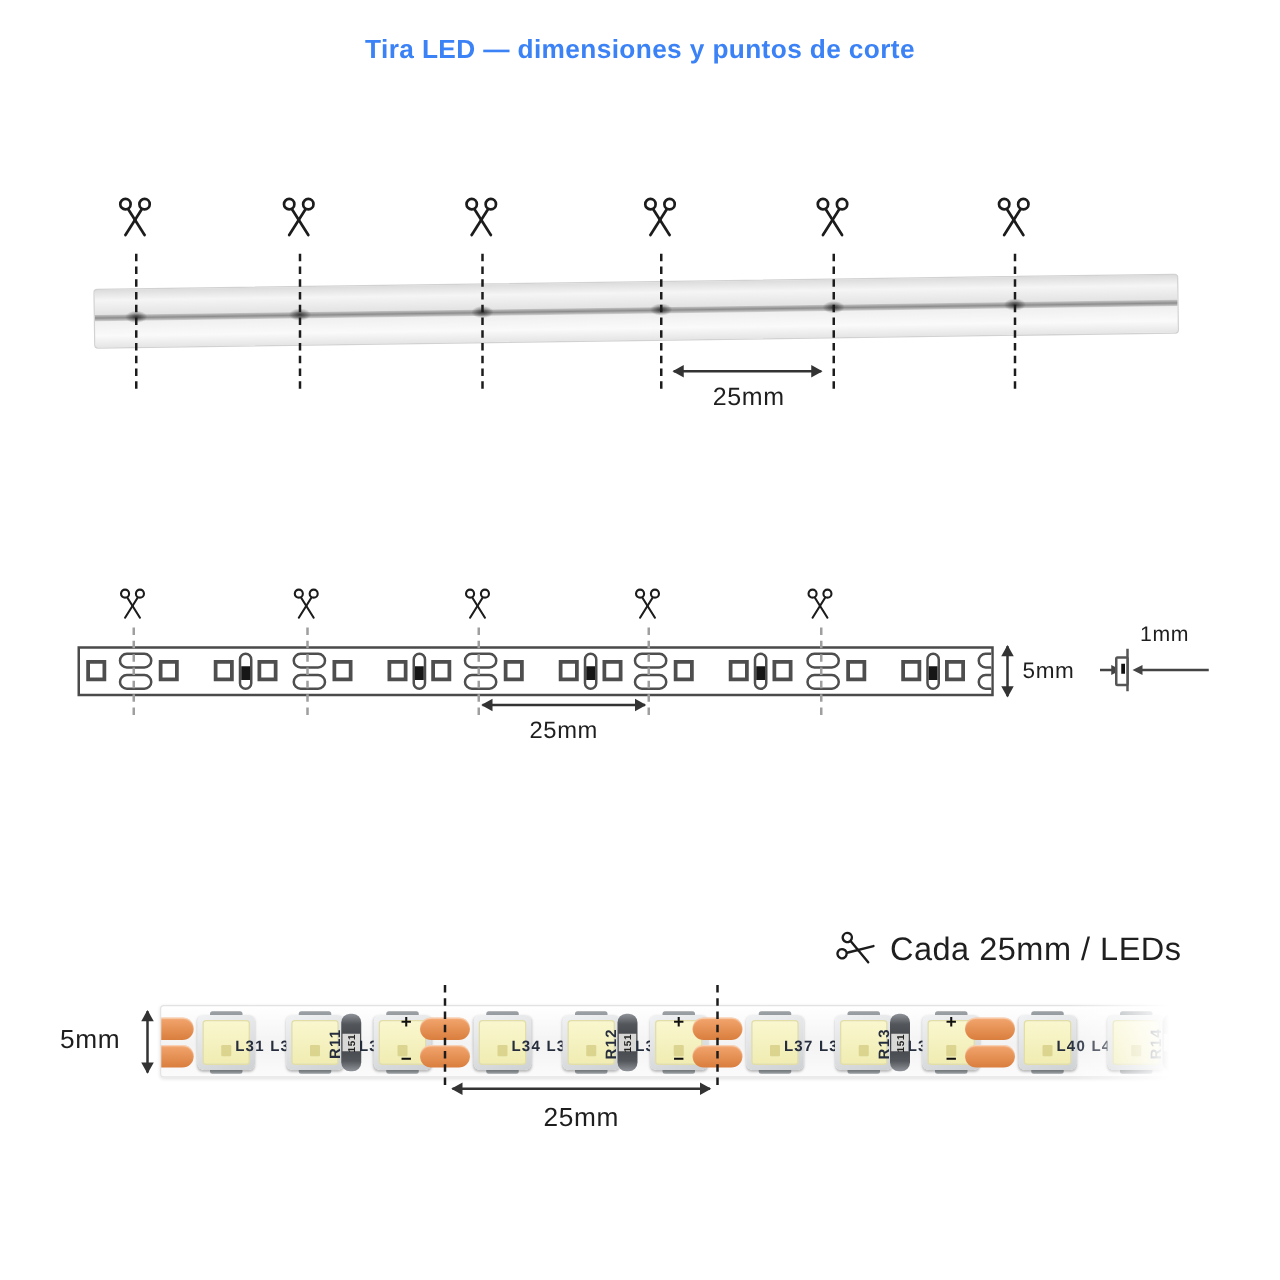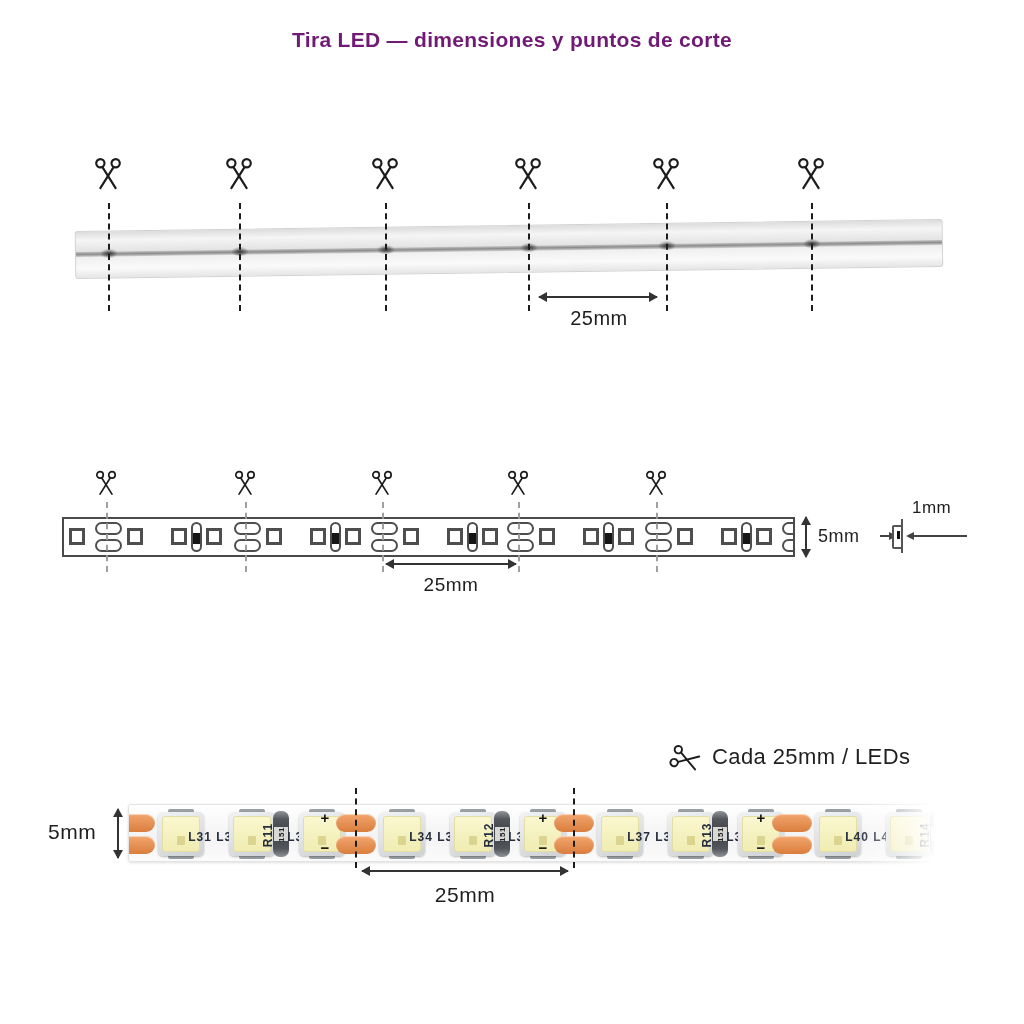--- a/index.html
+++ b/index.html
@@ -1,20 +1,20 @@
 <!DOCTYPE html>
 <html><head>
 <meta charset="utf-8">
 <style>
   html,body{margin:0;padding:0;background:#fff;}
   #stage{position:relative;width:1024px;height:1024px;background:#ffffff;overflow:hidden;
          font-family:"Liberation Sans",sans-serif;color:#1c1c1c;}
   
   .page-title{position:absolute;left:0;right:0;top:28px;text-align:center;
-    font-size:21px;font-weight:700;letter-spacing:.3px;color:#701a75;}
+    font-size:21px;font-weight:700;letter-spacing:.3px;color:#3b82f6;}
   
   .vdash{position:absolute;width:0;}
   .vdash.b{border-left:2px dashed #1c1c1c;}
   .vdash.g{border-left:2px dashed #9f9f9f;}
   
   .scissor{position:absolute;}
   
   .h-dim{position:absolute;height:2px;background:#333;}
   .h-dim::before{content:"";position:absolute;left:-1px;top:-4px;border-style:solid;
     border-width:5px 9px 5px 0;border-color:transparent #333 transparent transparent;}
@@ -70,21 +70,21 @@
   .res-band{position:absolute;left:1px;right:1px;top:16px;height:14px;background:#d8d8d6;
     display:flex;align-items:center;justify-content:center;}
   .res-band span{font-size:8px;font-weight:700;color:#222;transform:rotate(-90deg);letter-spacing:.5px;}
   .chip-label{position:absolute;top:25px;width:40px;margin-left:-20px;text-align:center;
     font-size:12px;font-weight:700;color:#262e3e;letter-spacing:1px;white-space:nowrap;}
   .chip-label.rot{transform:rotate(-90deg);top:23px;}
   .sign{position:absolute;width:20px;margin-left:-10px;text-align:center;
     font-size:15px;font-weight:700;color:#111;}
   .fade{position:absolute;left:856px;top:792px;width:110px;height:82px;z-index:6;
     background:linear-gradient(to right,rgba(255,255,255,0),#ffffff 72%);}
-  .note-text{position:absolute;left:712px;top:744px;font-size:22px;font-weight:500;
+  .note-text{position:absolute;left:712px;top:744px;font-size:26px;font-weight:500;
     color:#1f1f1f;letter-spacing:.4px;}
 </style>
 </head>
 <body>
 
 <div id="stage">
 
   <div class="page-title">Tira LED — dimensiones y puntos de corte</div>
 
   <div id="tube-deco">

